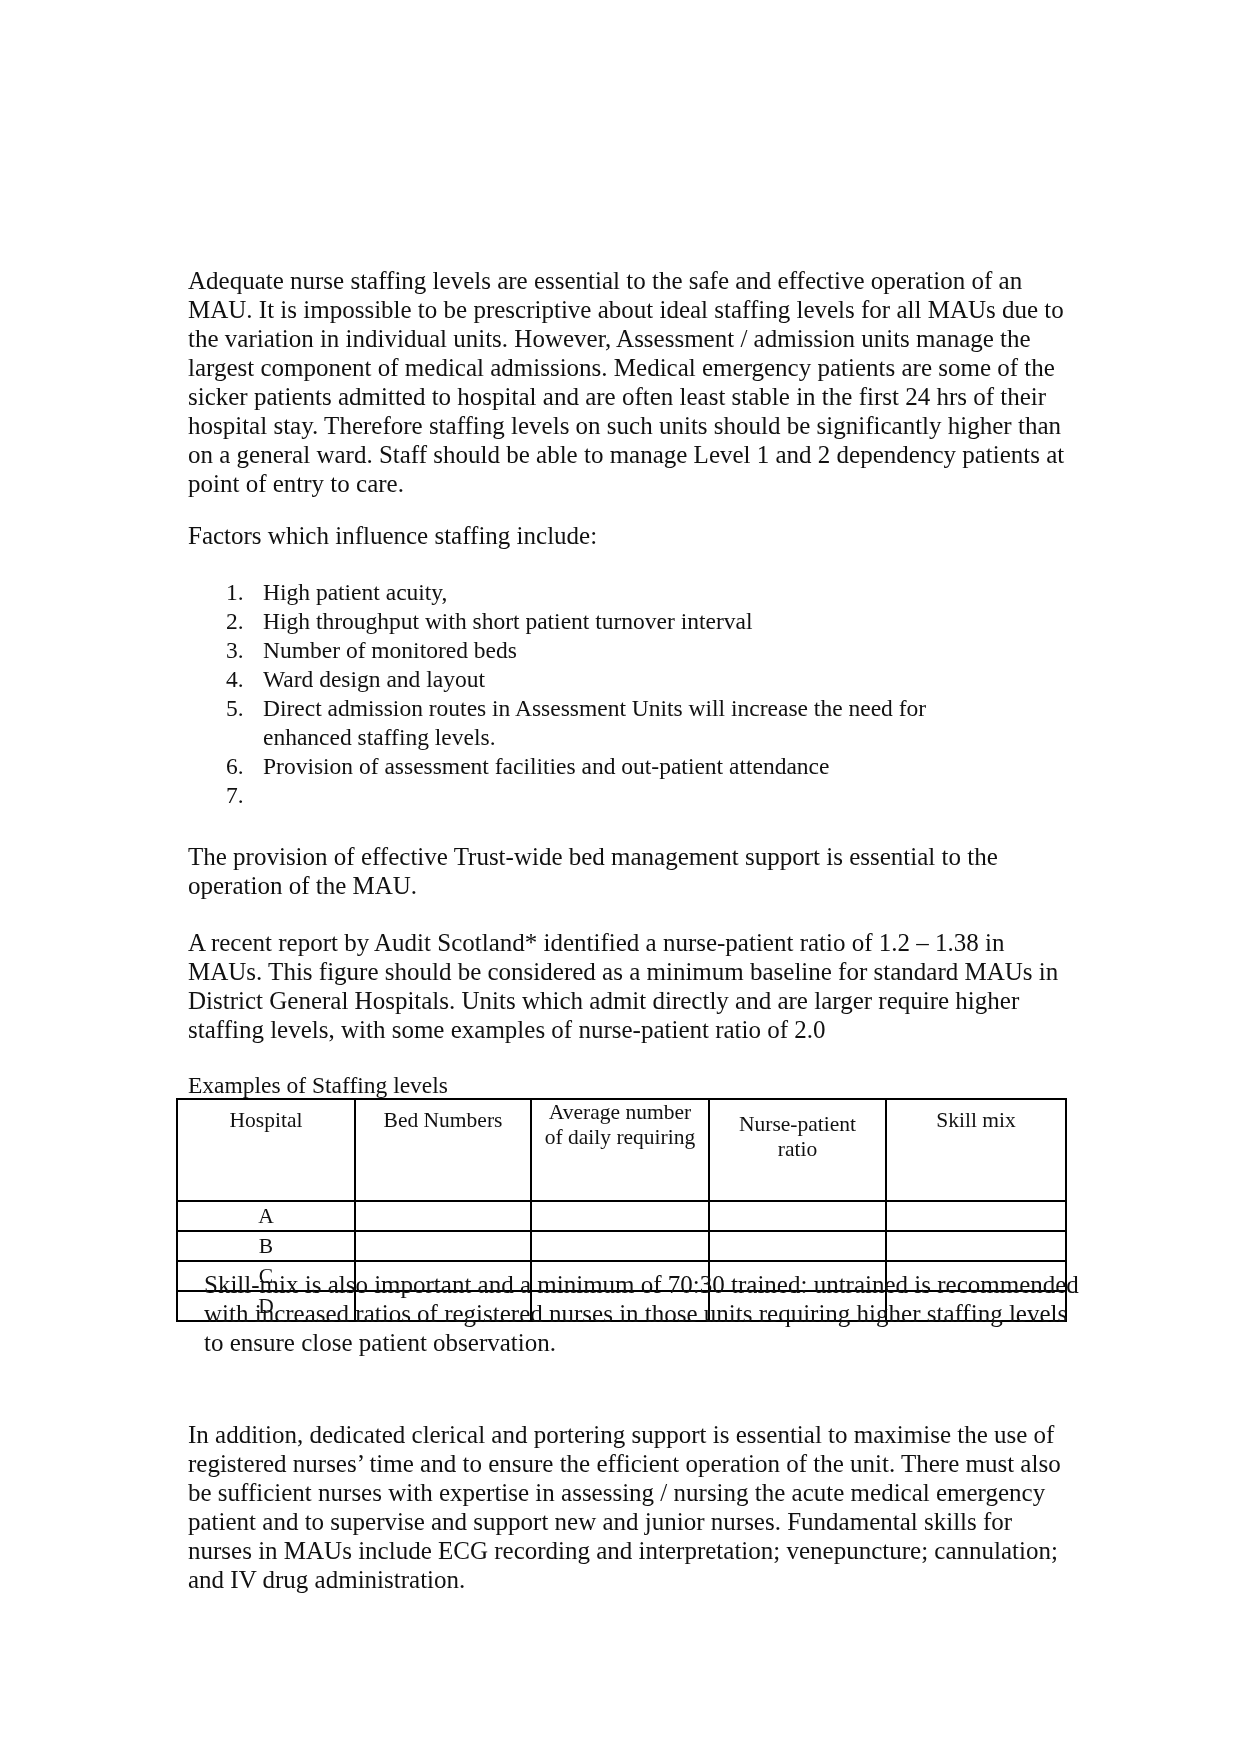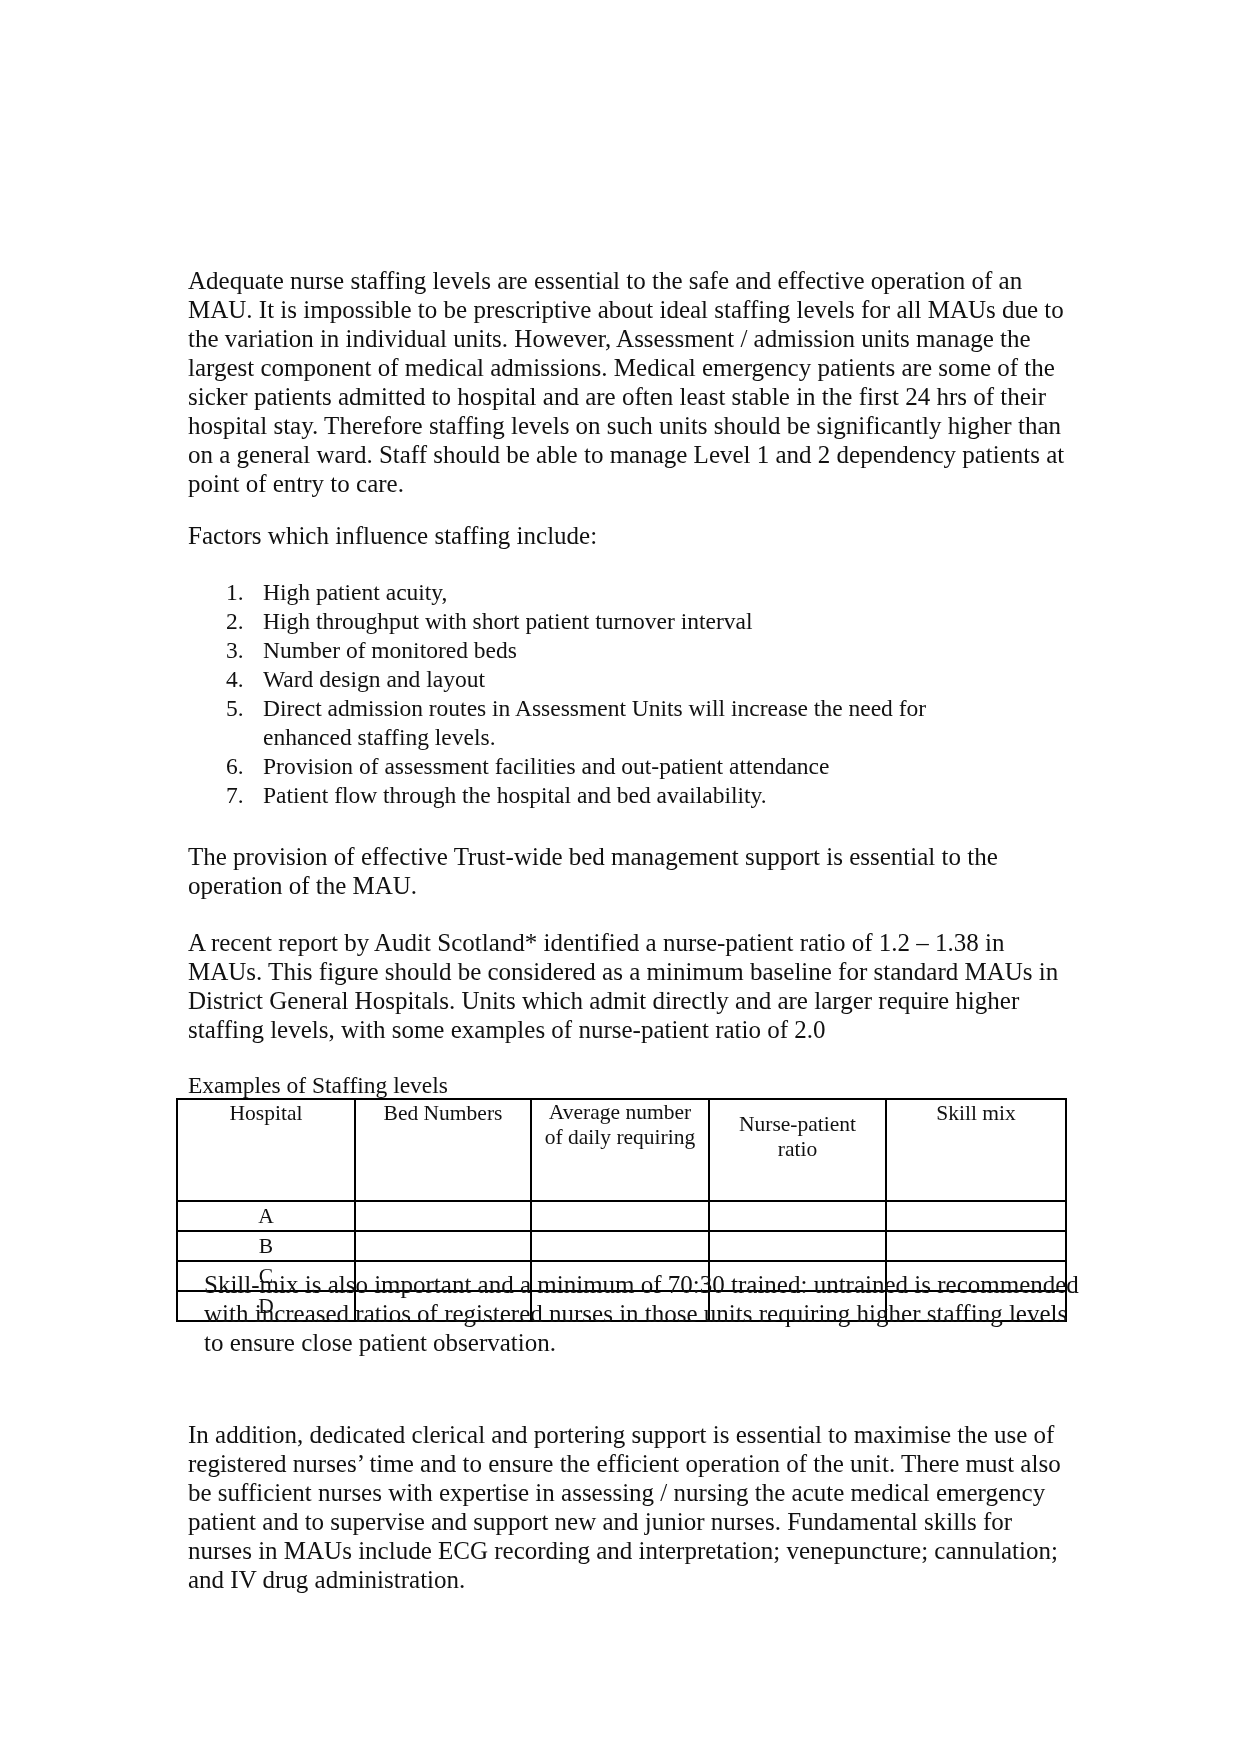--- a/index.html
+++ b/index.html
@@ -25,41 +25,41 @@
   table.staff {
     position: absolute; left: 176px; top: 1098px;
     border-collapse: collapse; table-layout: fixed;
     width: 889px;
     font-size: 21.5px; line-height: 25px;
   }
   table.staff th, table.staff td {
     border: 2.5px solid #000; text-align: center; vertical-align: top;
     font-weight: normal; padding: 0 4px;
   }
-  table.staff thead th { height: 76px; padding-top: 1px; }
+  table.staff thead th { height: 76px; padding-top: 8px; }
   table.staff tbody td { height: 27px; padding: 0 4px; line-height: 28px; }
 </style>
 </head>
 <body>
 
 <div class="abs title">
 </div>
 
 <p class="abs para" style="top:266px;">Adequate nurse staffing levels are essential to the safe and effective operation of an MAU.  It is impossible to be prescriptive about ideal staffing levels for all MAUs due to the variation in individual units. However, Assessment / admission units manage the largest component of medical admissions. Medical emergency patients are some of the sicker patients admitted to hospital and are often least stable in the first 24 hrs of their hospital stay.  Therefore staffing levels on such units should be significantly higher than on a general ward.  Staff should be able to manage Level 1 and 2 dependency patients at point of entry to care.</p>
 
 <p class="abs para" style="top:521px;">Factors which influence staffing include:</p>
 
 <ol class="abs list" style="top:578px;">
   <li><span class="num">1.</span><span>High patient acuity,</span></li>
   <li><span class="num">2.</span><span>High throughput with short patient turnover interval</span></li>
   <li><span class="num">3.</span><span>Number of monitored beds</span></li>
   <li><span class="num">4.</span><span>Ward design and layout</span></li>
   <li style="padding-right:110px;"><span class="num">5.</span><span>Direct admission routes in Assessment Units will increase the need for enhanced staffing levels.</span></li>
   <li><span class="num">6.</span><span>Provision of assessment facilities and out-patient attendance</span></li>
-  <li><span class="num">7.</span><span>Patient flow through the hospital and bed availability.</span></li>
+  <li><span class="num">7.</span></li>
 </ol>
 
 <p class="abs para" style="top:842px; width:840px;">The provision of effective Trust-wide bed management support is essential to the operation of the MAU.</p>
 
 <p class="abs para" style="top:928px;">A recent report by Audit Scotland* identified a nurse-patient ratio of 1.2 – 1.38 in MAUs.  This figure should be considered as a minimum baseline for standard MAUs in District General Hospitals. Units which admit directly and are larger require higher staffing levels, with some examples of nurse-patient ratio of 2.0</p>
 
 <div class="abs caption">Examples of Staffing levels</div>
 
 <table class="staff">
   <colgroup>

